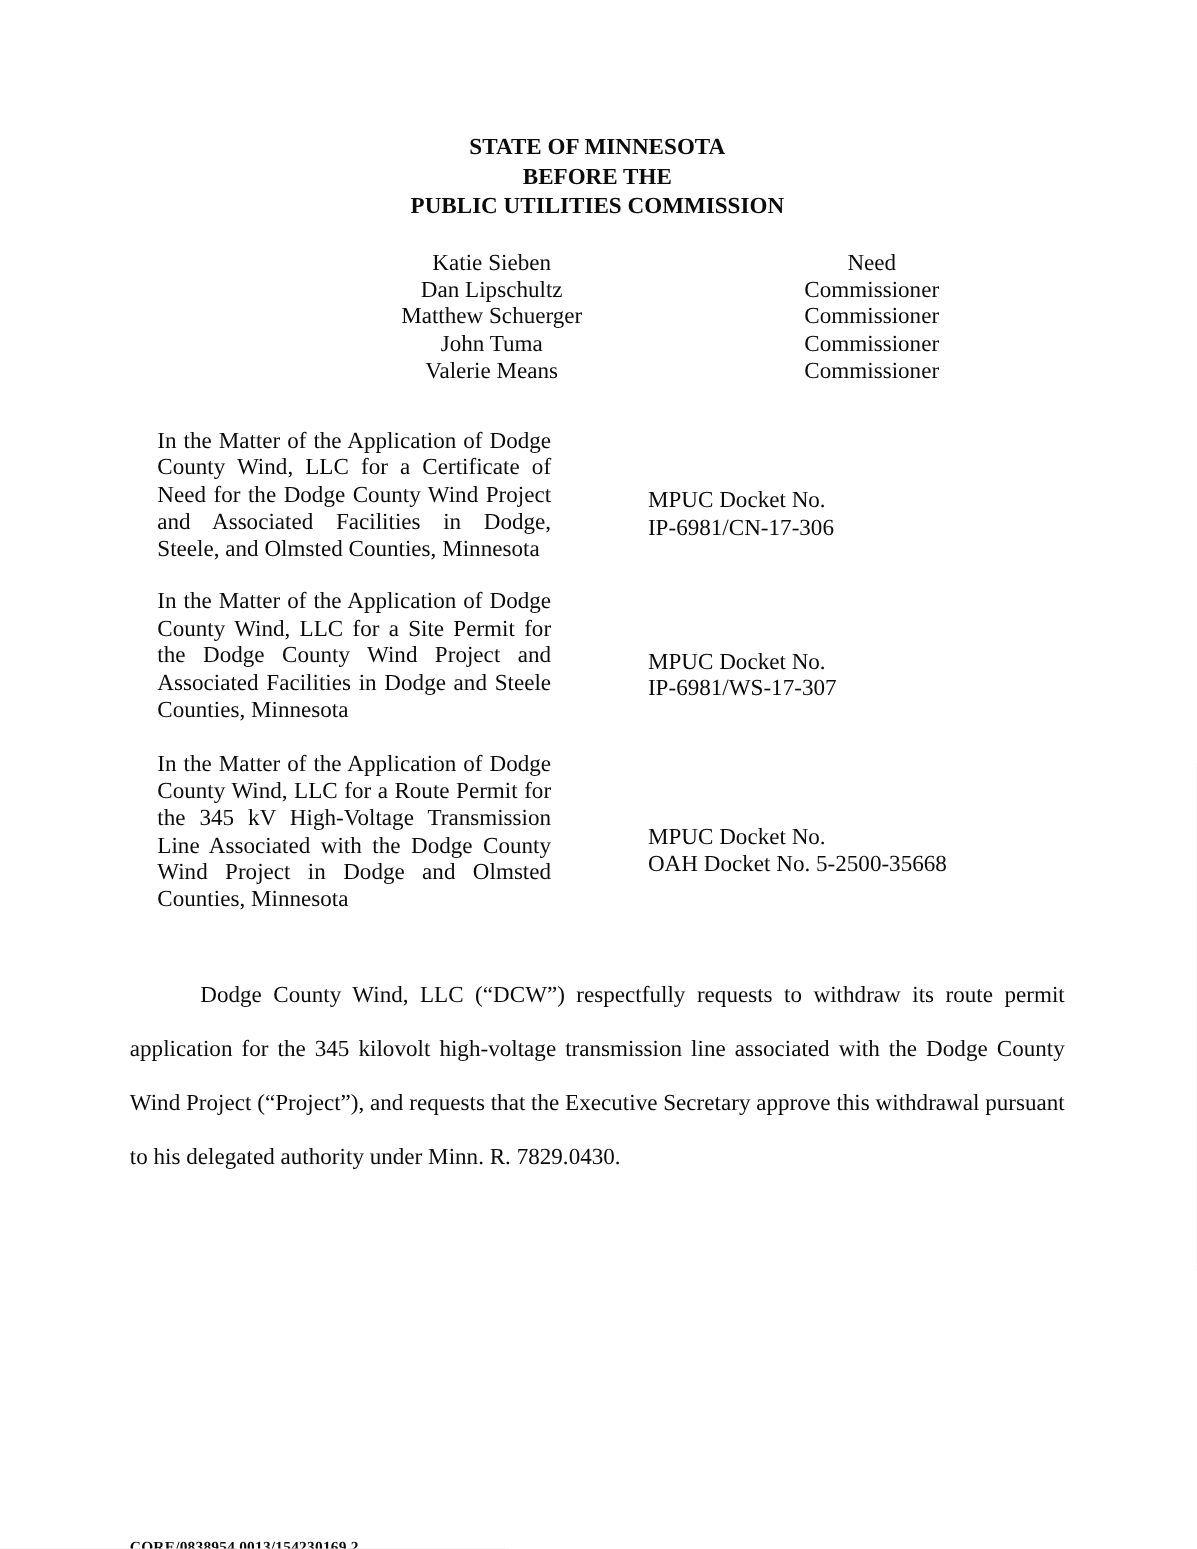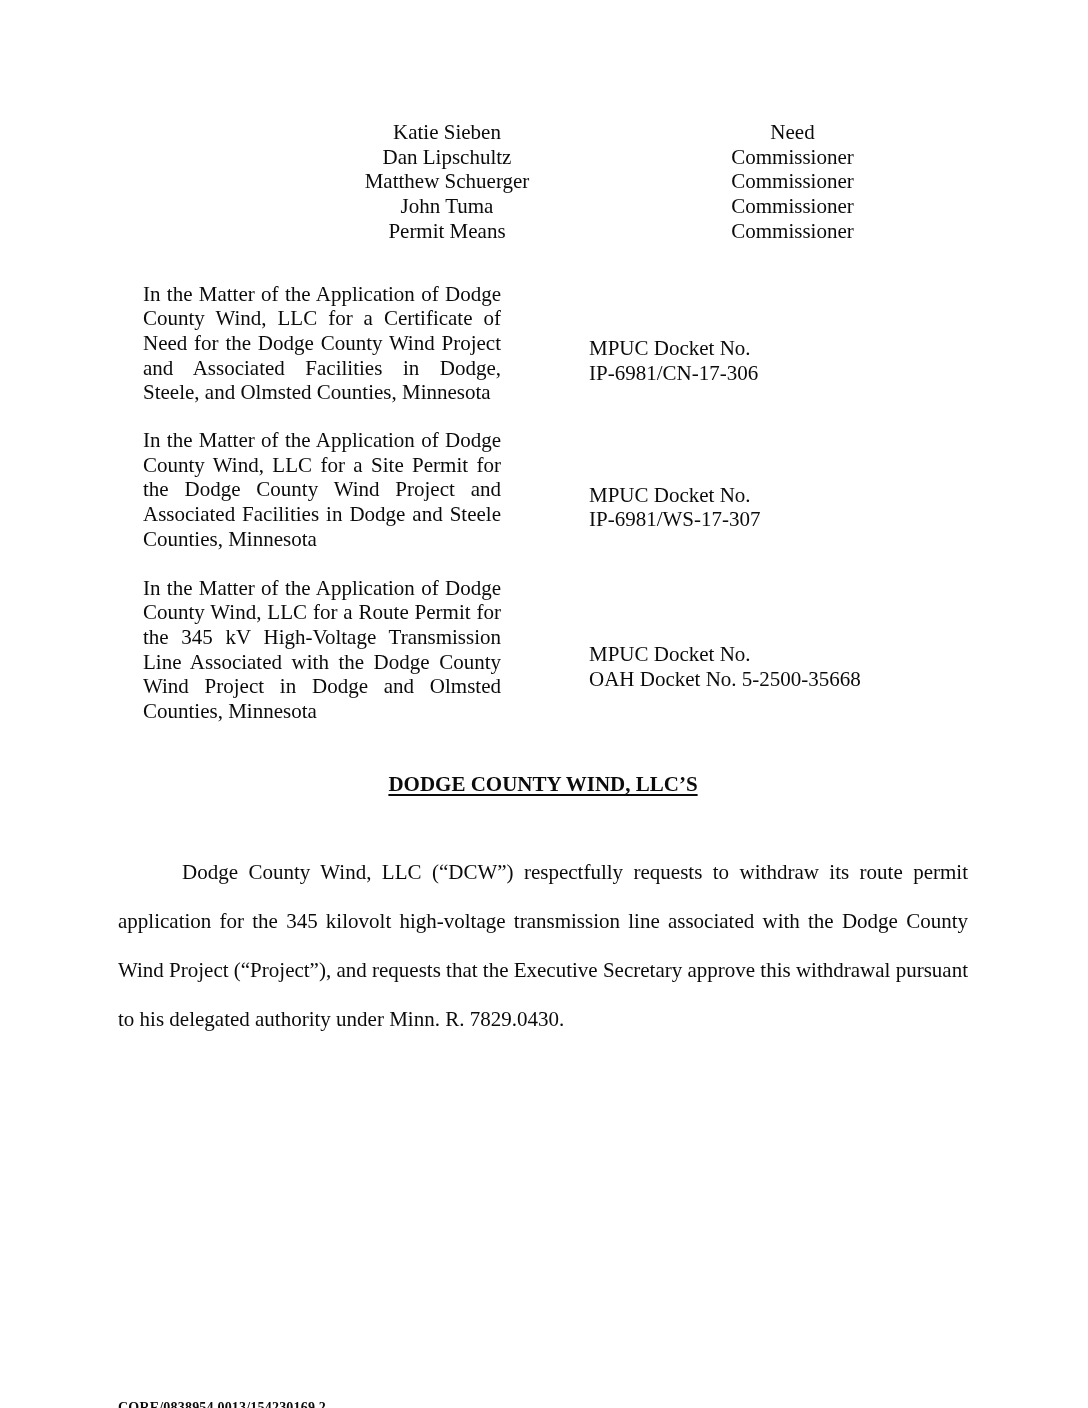--- a/index.html
+++ b/index.html
@@ -66,40 +66,45 @@
     font-size: 14px;
     font-weight: 600;
     letter-spacing: 0.2px;
   }
 </style>
 </head>
 <body>
 
 <div class="page">
 
+  <header class="doc-header">
+    <div>STATE OF MINNESOTA</div>
+    <div>BEFORE THE</div>
+    <div>PUBLIC UTILITIES COMMISSION</div>
+  </header>
 
   <section class="commissioners">
     <div class="comm-row">
       <span>Katie Sieben</span>
       <span>Need</span>
     </div>
     <div class="comm-row">
       <span>Dan Lipschultz</span>
       <span>Commissioner</span>
     </div>
     <div class="comm-row">
       <span>Matthew Schuerger</span>
       <span>Commissioner</span>
     </div>
     <div class="comm-row">
       <span>John Tuma</span>
       <span>Commissioner</span>
     </div>
     <div class="comm-row">
-      <span>Permit Means</span>
+      <span>Valerie Means</span>
       <span>Commissioner</span>
     </div>
   </section>
 
   <section class="caption-block m1">
     <p class="caption-text">In the Matter of the Application of Dodge County Wind, LLC for a Certificate of Need for the Dodge County Wind Project and Associated Facilities in Dodge, Steele, and Olmsted Counties, Minnesota</p>
     <div class="docket-col">
       <div>
         <div>MPUC Docket No.</div>
         <div>IP-6981/CN-17-306</div>
@@ -121,20 +126,19 @@
     <p class="caption-text">In the Matter of the Application of Dodge County Wind, LLC for a Route Permit for the 345 kV High-Voltage Transmission Line Associated with the Dodge County Wind Project in Dodge and Olmsted Counties, Minnesota</p>
     <div class="docket-col">
       <div>
         <div>MPUC Docket No.</div>
       </div>
       <div>OAH Docket No. 5-2500-35668</div>
     </div>
   </section>
 
   <h1 class="doc-title">
-    <span class="u">DODGE COUNTY WIND, LLC’S</span>
   </h1>
 
   <p class="body-par">Dodge County Wind, LLC (“DCW”) respectfully requests to withdraw its route permit application for the 345 kilovolt high-voltage transmission line associated with the Dodge County Wind Project (“Project”), and requests that the Executive Secretary approve this withdrawal pursuant to his delegated authority under Minn. R. 7829.0430.</p>
 
   <footer class="doc-footer">CORE/0838954.0013/154230169.2</footer>
 
 </div>
 
 </body></html>

